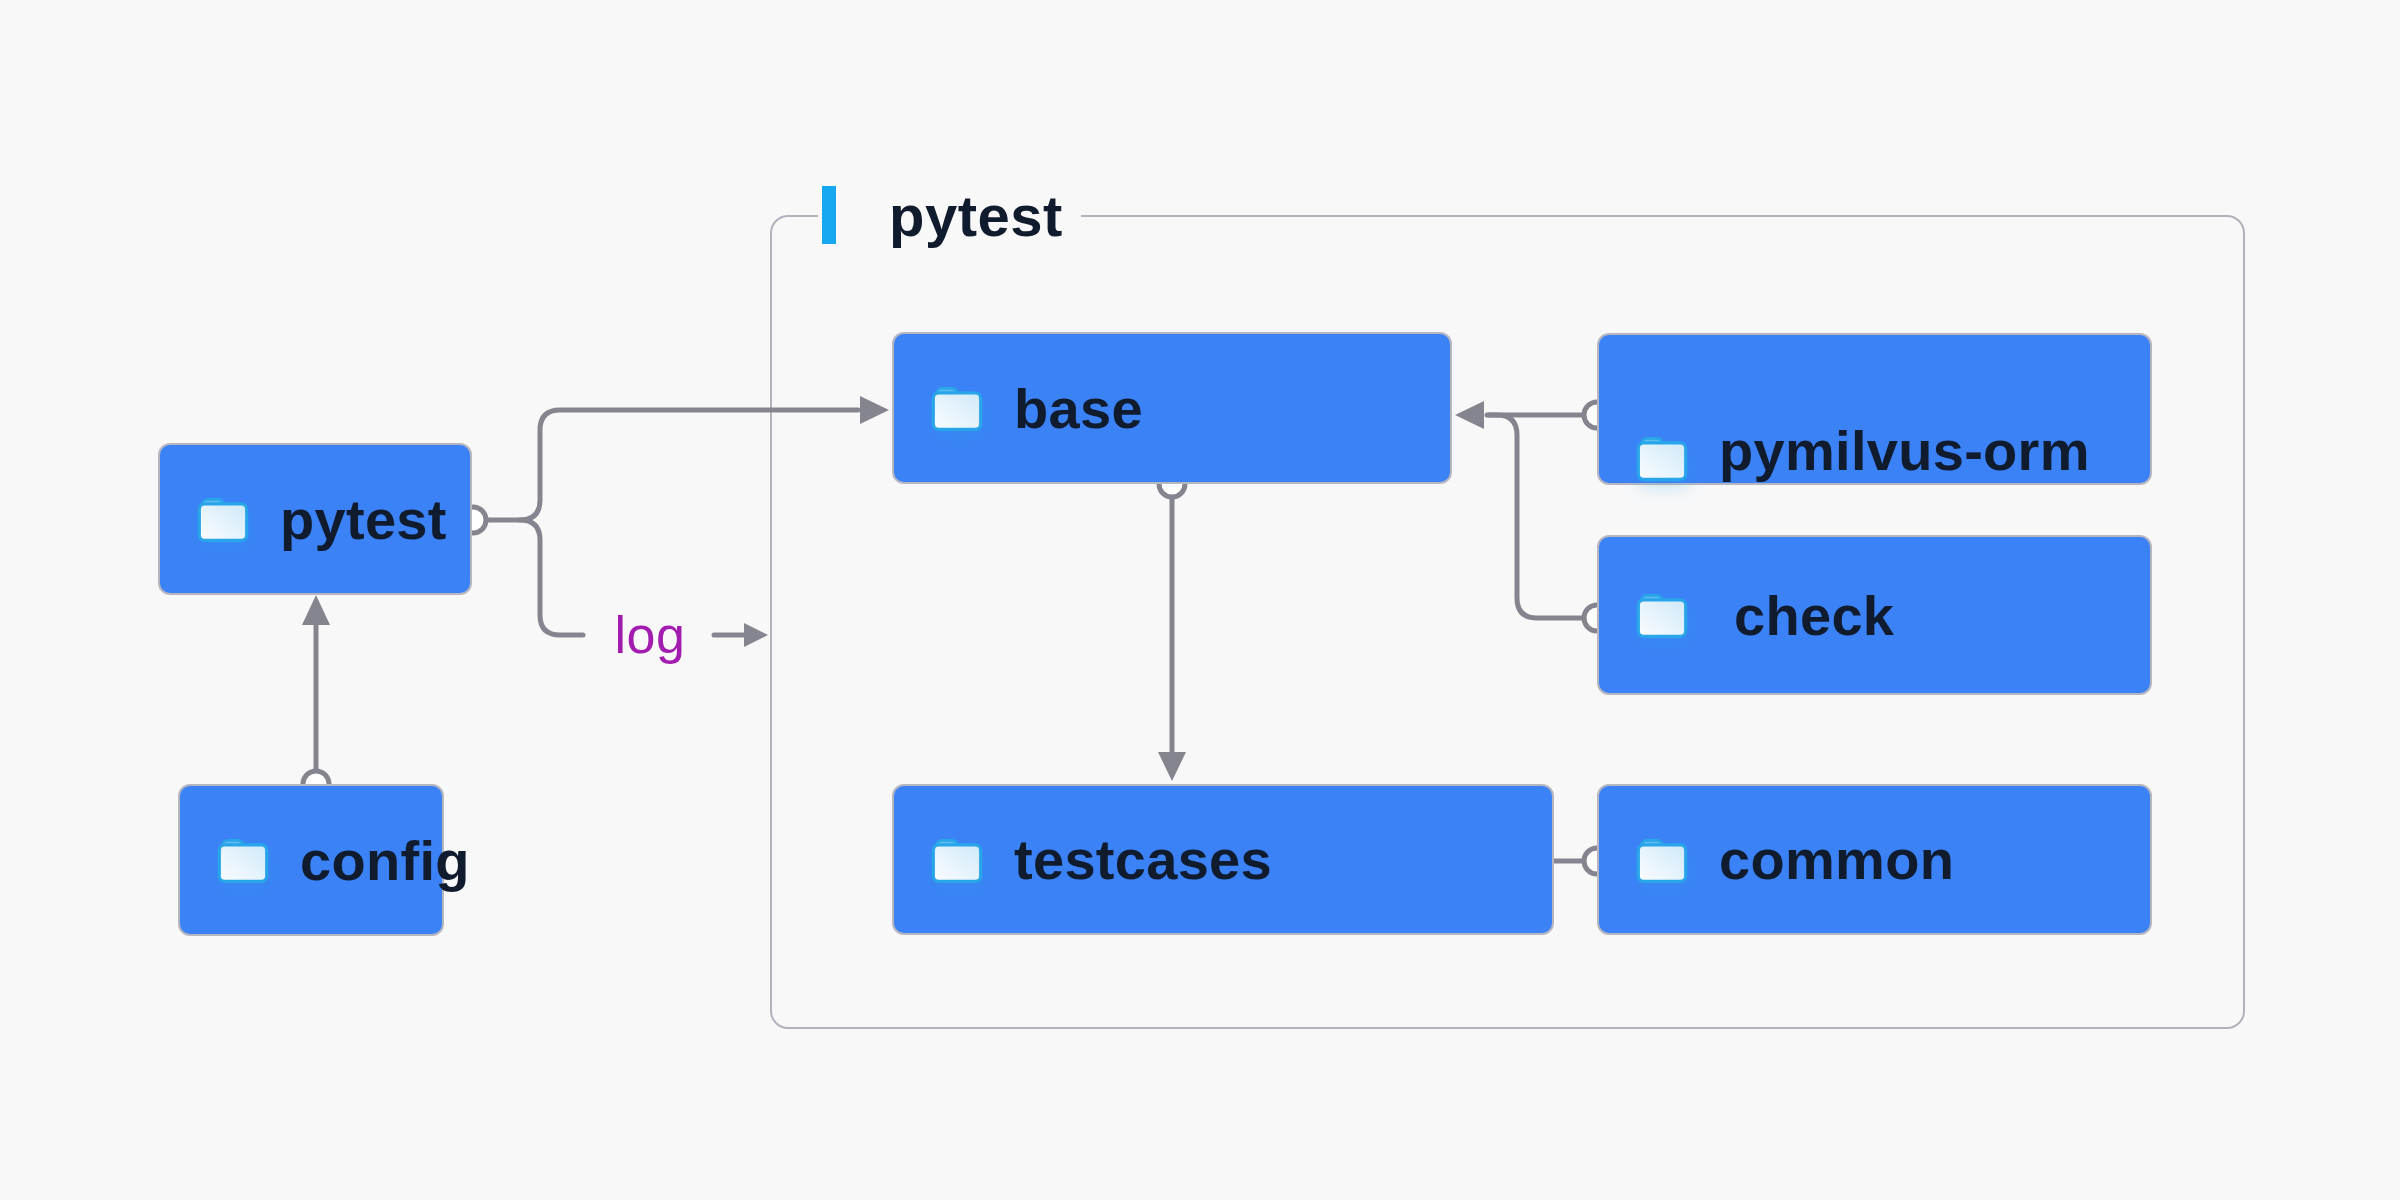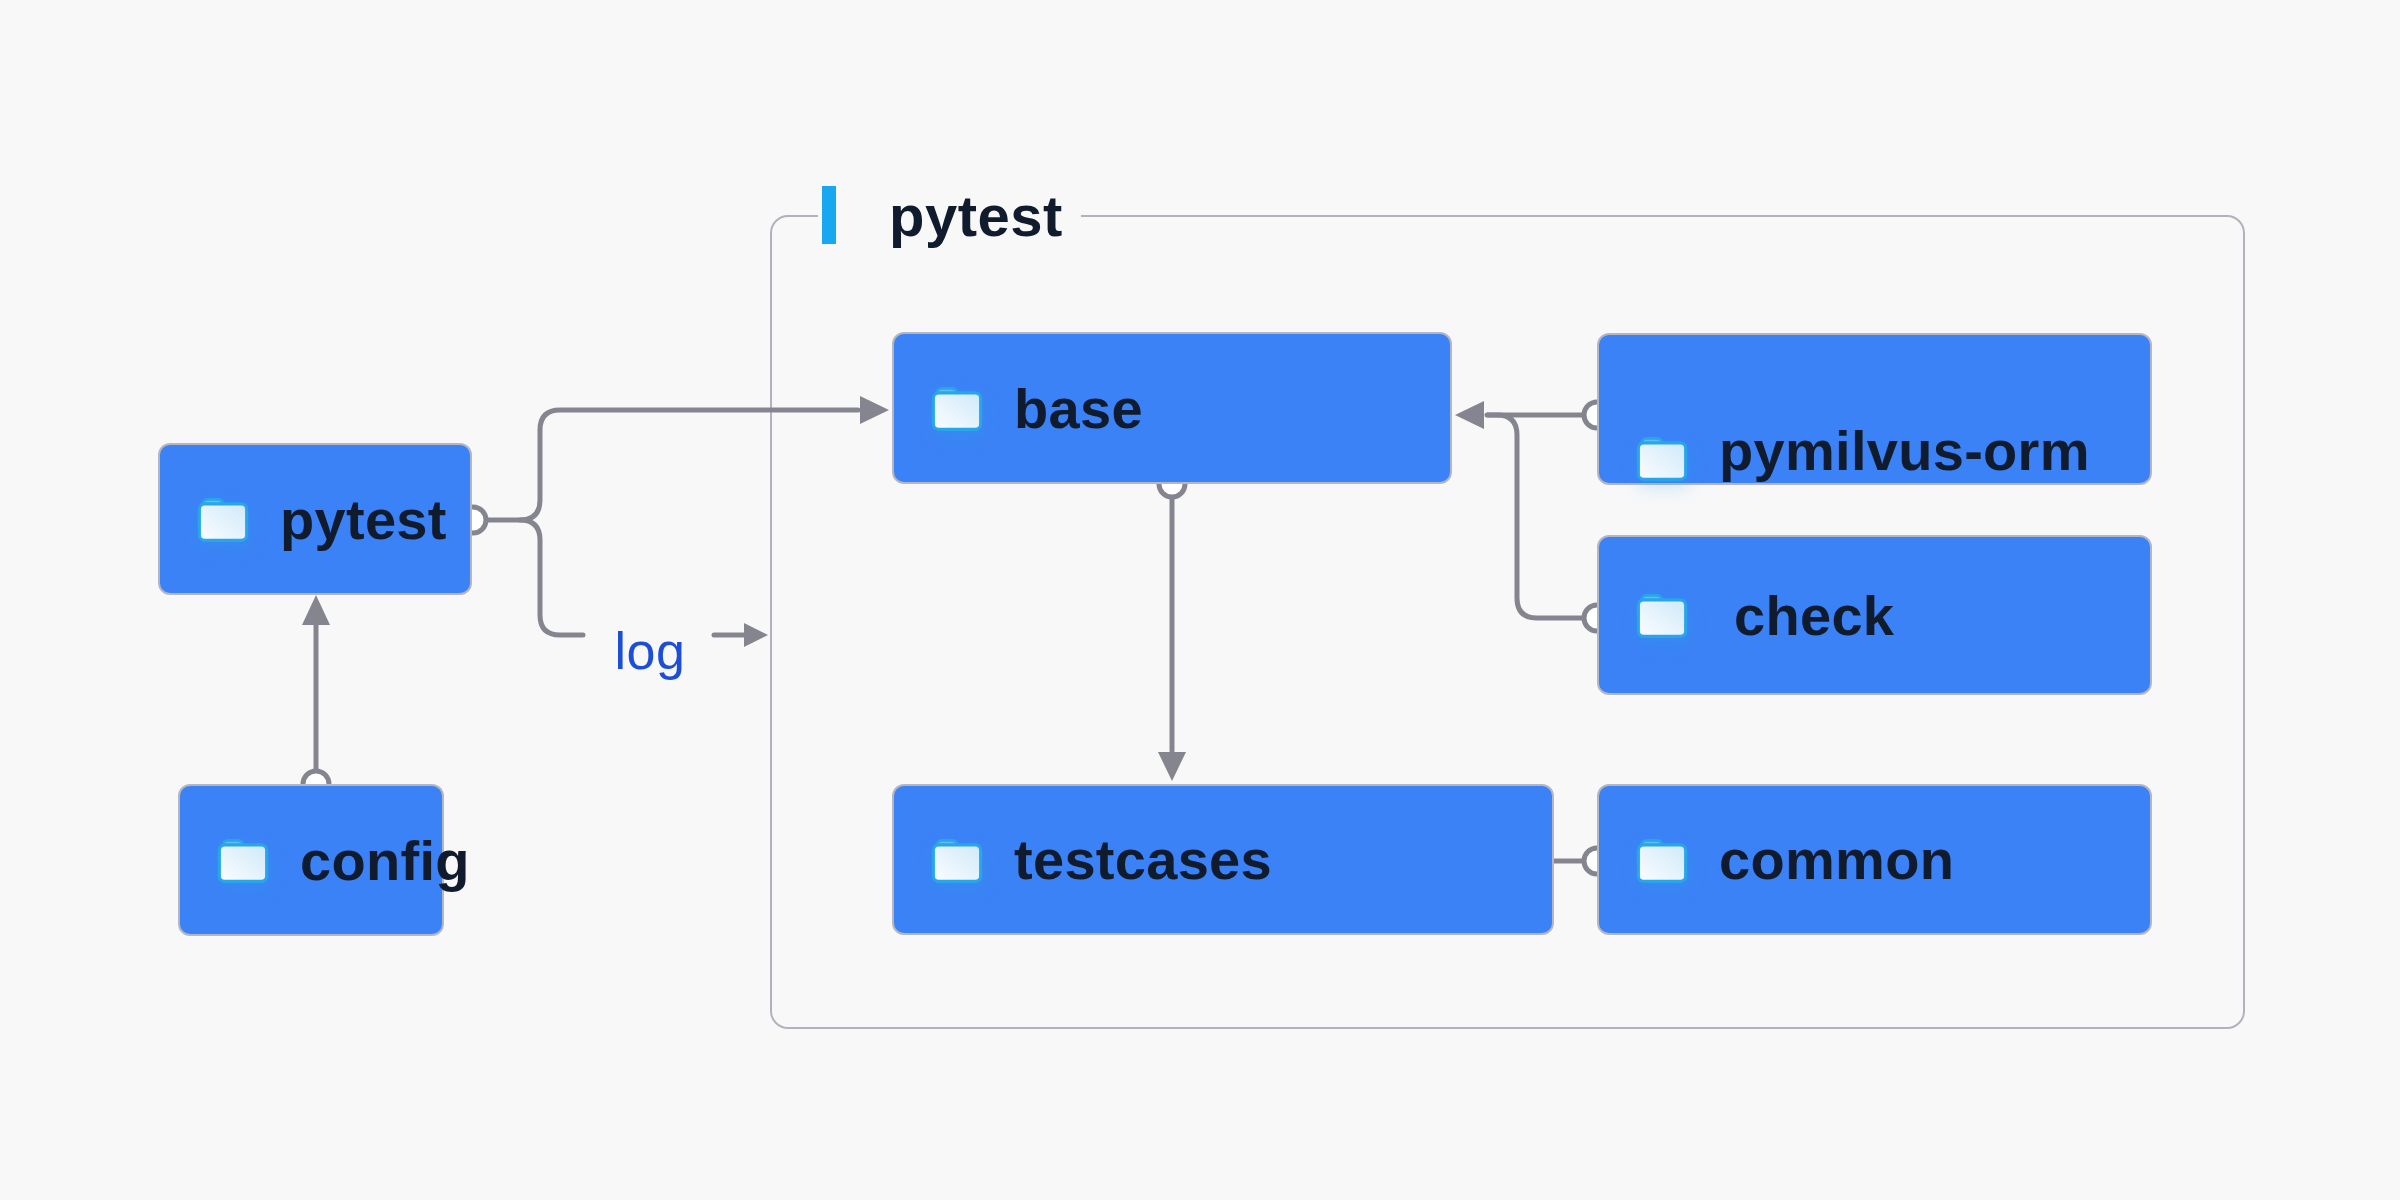--- a/index.html
+++ b/index.html
@@ -22,21 +22,21 @@
   .node{
     position:absolute;background:#3b82f6;
     border:2px solid #b6b6c1;border-radius:12px;box-sizing:border-box;
     display:flex;align-items:center;gap:28px;padding-left:34px;
   }
   .node .folder{width:58px;height:50px;flex:none;filter:drop-shadow(2px 7px 9px rgba(41,165,233,0.22));}
   .node .label{font-size:56px;font-weight:600;color:#101b2e;letter-spacing:0.3px;white-space:nowrap;}
   .edge-label{
     position:absolute;left:592px;top:600px;width:116px;height:70px;
     display:flex;align-items:center;justify-content:center;
-    font-size:52px;font-weight:500;color:#1d4ed8;letter-spacing:0.5px;margin-top:16px;
+    font-size:52px;font-weight:500;color:#a21caf;letter-spacing:0.5px;
   }
   svg.connectors{position:absolute;left:0;top:0;width:2400px;height:1200px;pointer-events:none;}
   svg.connectors path, svg.connectors line{stroke:#85858f;stroke-width:5;fill:none;stroke-linecap:round;}
   svg.connectors polygon{fill:#85858f;stroke:none;}
   svg.connectors circle{fill:#ffffff;stroke:#85858f;stroke-width:5;}
 </style>
 </head>
 <body>
 
 <svg width="0" height="0" style="position:absolute" aria-hidden="true">

